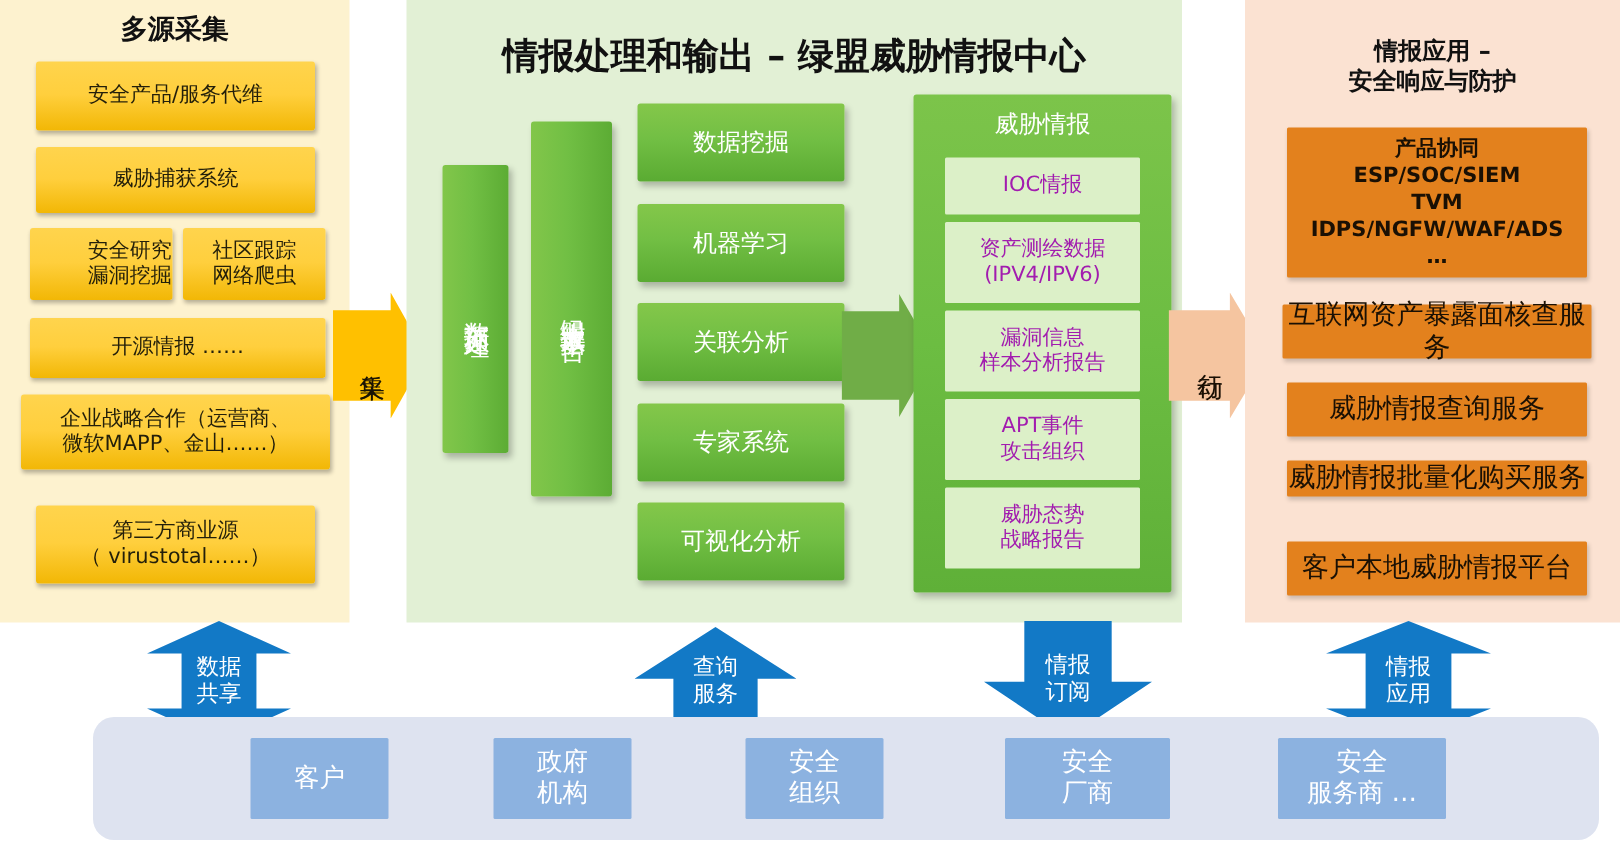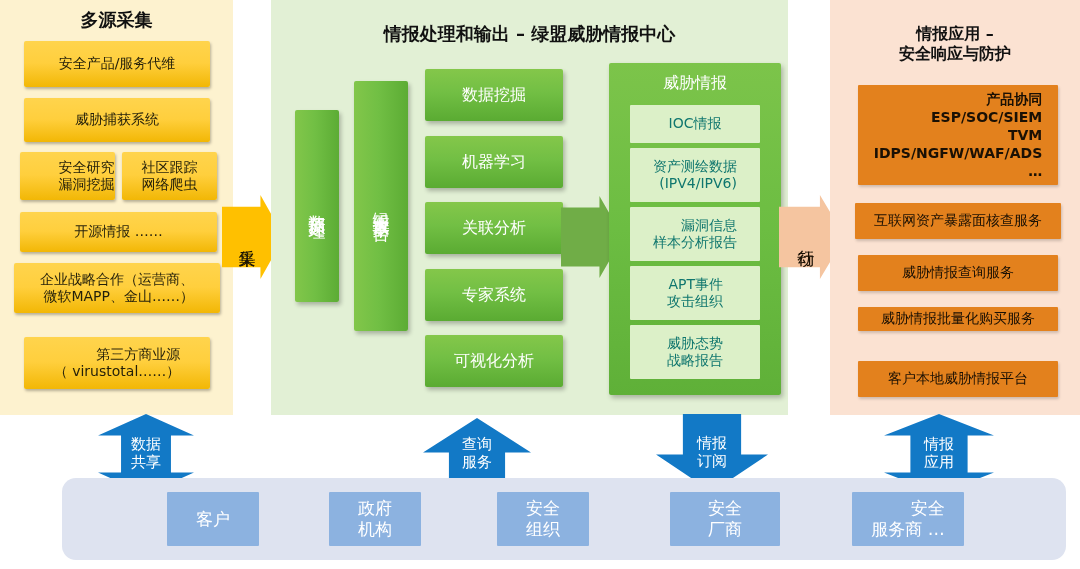--- a/index.html
+++ b/index.html
@@ -14,28 +14,28 @@
   #panel-collect{left:0;top:0;width:233px;height:415px;background:#fdf2cf;}
   #panel-process{left:271px;top:0;width:517px;height:415px;background:#e2f0d5;}
   #panel-apply{left:830px;top:0;width:250px;height:415px;background:#fbe2d2;}
   #panel-consumers{left:62px;top:478px;width:1004px;height:82px;background:#dee3f0;border-radius:14px;}
 
   .panel-title{
     position:absolute;left:0;width:100%;text-align:center;
     font-weight:bold;color:#111;line-height:1.28;
   }
   #title-collect{top:8px;font-size:18px;}
-  #title-process{top:22px;font-size:18px;}
+  #title-process{top:22px;font-size:24px;}
   #title-apply{top:24px;font-size:16px;}
 
   
   .box{
     position:absolute;box-sizing:border-box;
     display:flex;align-items:center;justify-content:center;
-    text-align:right;line-height:1.22;
+    text-align:center;line-height:1.22;
   }
 
   
   .ybox{
     background:linear-gradient(180deg,#ffd44d 0%,#ffcf3d 48%,#f2b705 100%);
     color:#231f0a;font-size:14px;
     box-shadow:1px 2px 3px rgba(0,0,0,.28);
     border-radius:2px;
   }
 
@@ -59,26 +59,26 @@
   #ti-container{
     position:absolute;left:609px;top:63px;width:172px;height:332px;
     background:linear-gradient(180deg,#7cc44a 0%,#6cbd42 50%,#5fb038 100%);
     box-shadow:2px 3px 5px rgba(0,0,0,.25);border-radius:2px;
   }
   #ti-title{
     position:absolute;top:10px;left:0;width:100%;text-align:center;
     color:#ffffff;font-size:16px;
   }
   .tibox{
-    background:#dcf0c8;color:#0f766e;font-size:14px;border-radius:1px;
+    background:#dcf0c8;color:#a21caf;font-size:14px;border-radius:1px;
   }
 
   
   .obox{
-    background:#e3811d;color:#1a1004;font-size:14px;
+    background:#e3811d;color:#1a1004;font-size:18px;
     border-radius:1px;box-shadow:1px 2px 3px rgba(0,0,0,.18);
   }
   .obox.strong{font-weight:bold;font-size:14px;line-height:1.3;}
 
   
   .cbox{
     background:#8cb2e0;color:#ffffff;font-size:17px;border-radius:1px;
   }
 
   

